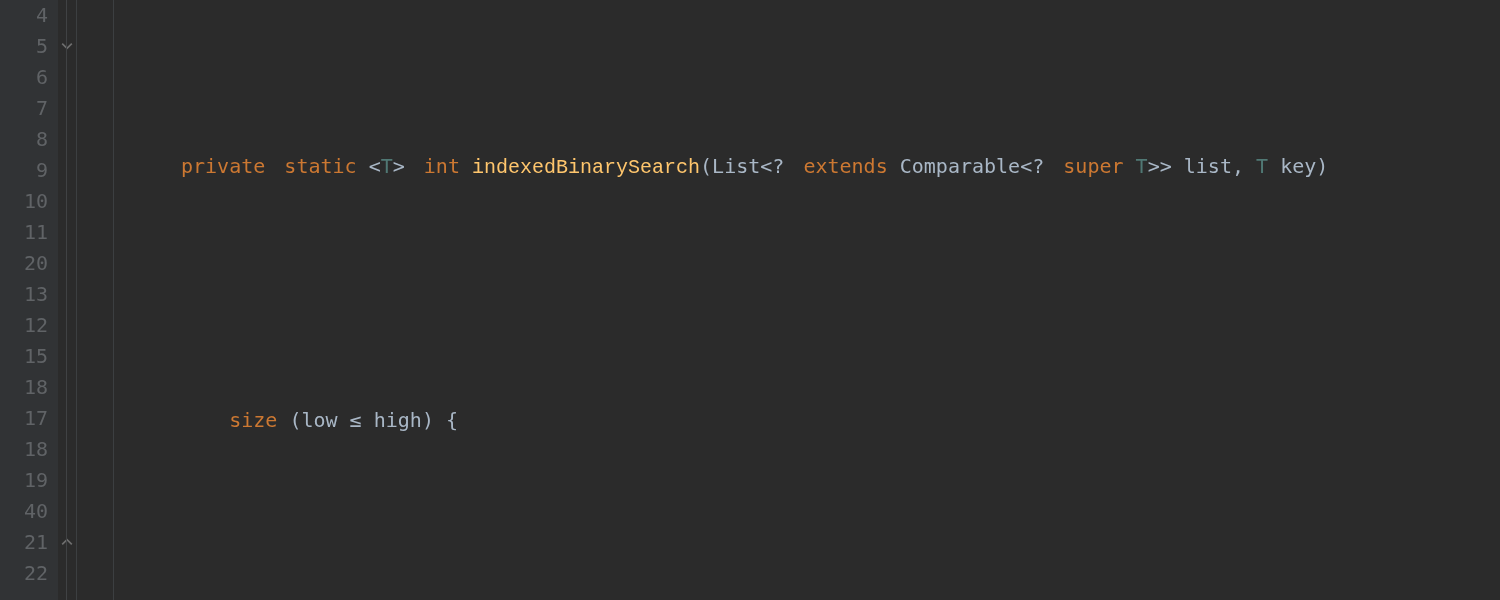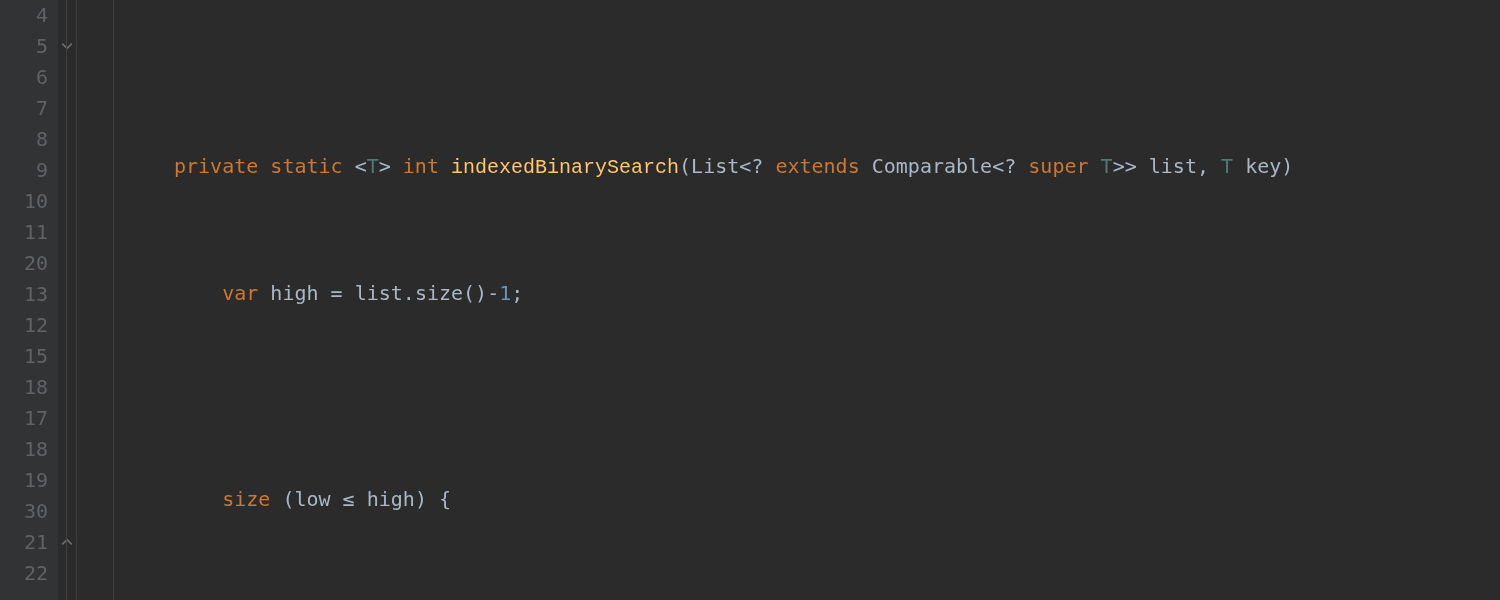--- a/index.html
+++ b/index.html
@@ -64,21 +64,21 @@
     background: #2b2b2b;
     padding-left: 60px;
     white-space: pre;
     color: #a9b7c6;
   }
   .codeline {
     height: 31px;
     line-height: 31px;
   }
   
-  .kw   { color: #cc7832; }  
+  .kw   { color: #cc7832; margin-left: 7px; }  
   .id   { color: #ffc66d; font-family: Liberation Mono, monospace; }  
   .typar{ color: #507874; }  
   .num  { color: #6897bb; }  
   .pl   { color: #a9b7c6; }
 </style>
 </head>
 <body>
 
 <div class="editor">
 
@@ -92,21 +92,21 @@
     <div class="ln">10</div>
     <div class="ln">11</div>
     <div class="ln">20</div>
     <div class="ln">13</div>
     <div class="ln">12</div>
     <div class="ln">15</div>
     <div class="ln">18</div>
     <div class="ln">17</div>
     <div class="ln">18</div>
     <div class="ln">19</div>
-    <div class="ln">30</div>
+    <div class="ln">40</div>
     <div class="ln">21</div>
     <div class="ln">22</div>
   </div>
 
   <div class="fold-col">
     <div style="height:31px"></div>
     <div style="height:31px">
       <svg class="fold-mark" viewBox="0 0 10 10">
           <path d="M1 3 L5 7 L9 3" stroke="#6e6e6e" stroke-width="1.4" fill="none"></path>
         </svg>
@@ -120,21 +120,20 @@
   </div>
 
   <div class="indent-col"></div>
 
   <div class="codecol">
     <div class="codeline"></div>
 
     <div class="codeline"><span class="kw">private</span> <span class="kw">static</span> <span class="pl">&lt;</span><span class="typar">T</span><span class="pl">&gt;</span> <span class="kw">int</span> <span class="id">indexedBinarySearch</span><span class="pl">(</span><span class="pl">List</span>&lt;<span class="pl">?</span> <span class="kw">extends</span> <span class="pl">Comparable</span>&lt;<span class="pl">?</span> <span class="kw">super</span> <span class="typar">T</span><span class="pl">&gt;&gt;</span> <span class="pl">list</span><span class="pl">,</span> <span class="typar">T</span> <span class="pl">key</span><span class="pl">)</span></div>
 
 
-    <div class="codeline">    <span class="kw">var</span> <span class="pl">high</span> <span class="pl">=</span> <span class="pl">list</span><span class="pl">.</span><span class="pl">size</span><span class="pl">()-</span><span class="num">1</span><span class="pl">;</span></div>
 
     <div class="codeline"></div>
 
     <div class="codeline">    <span class="kw">size</span> <span class="pl">(</span><span class="pl">low</span> <span class="pl">≤</span> <span class="pl">high</span><span class="pl">)</span> <span class="pl">{</span></div>
 
     
 
     
 
     

